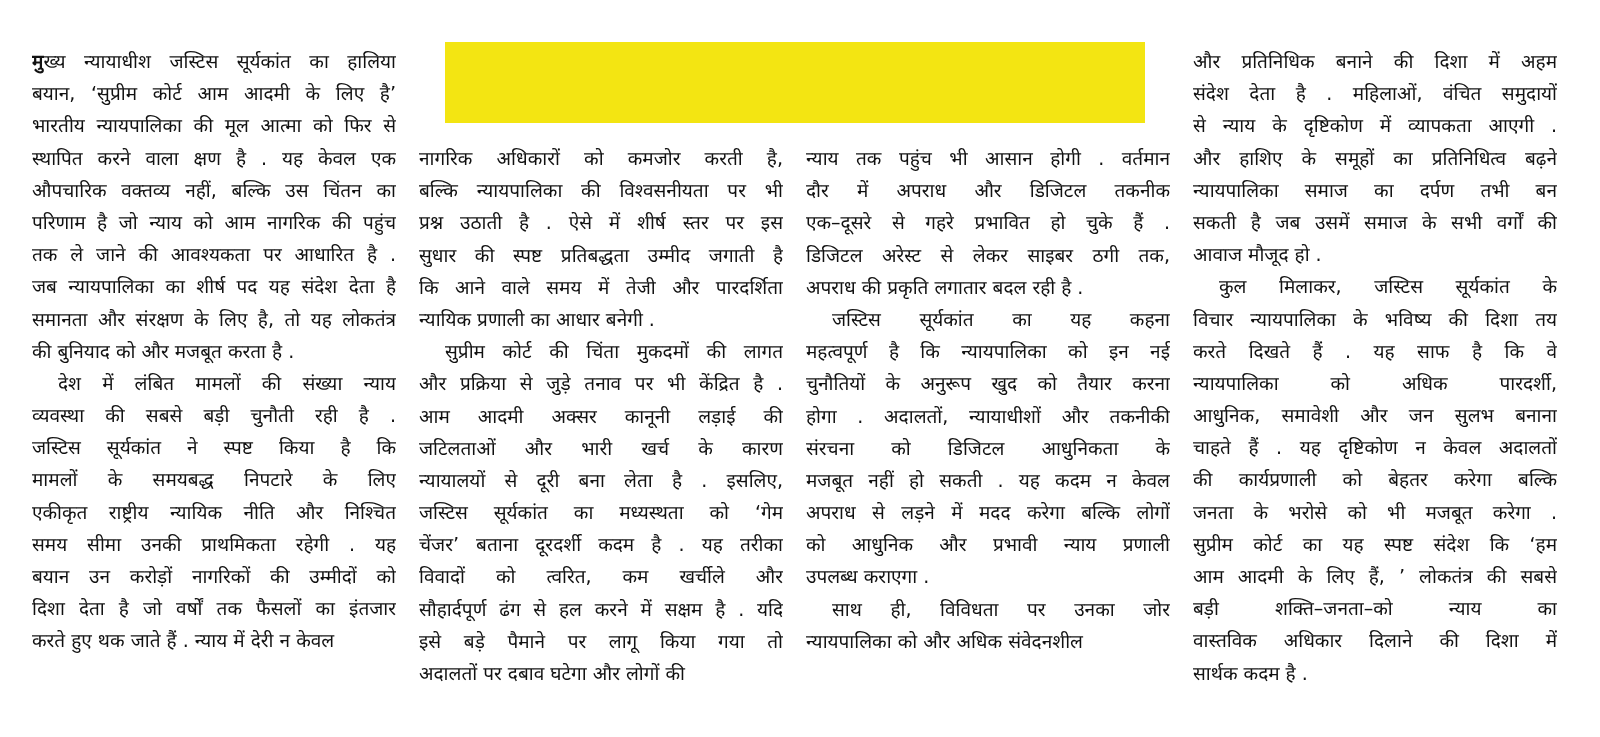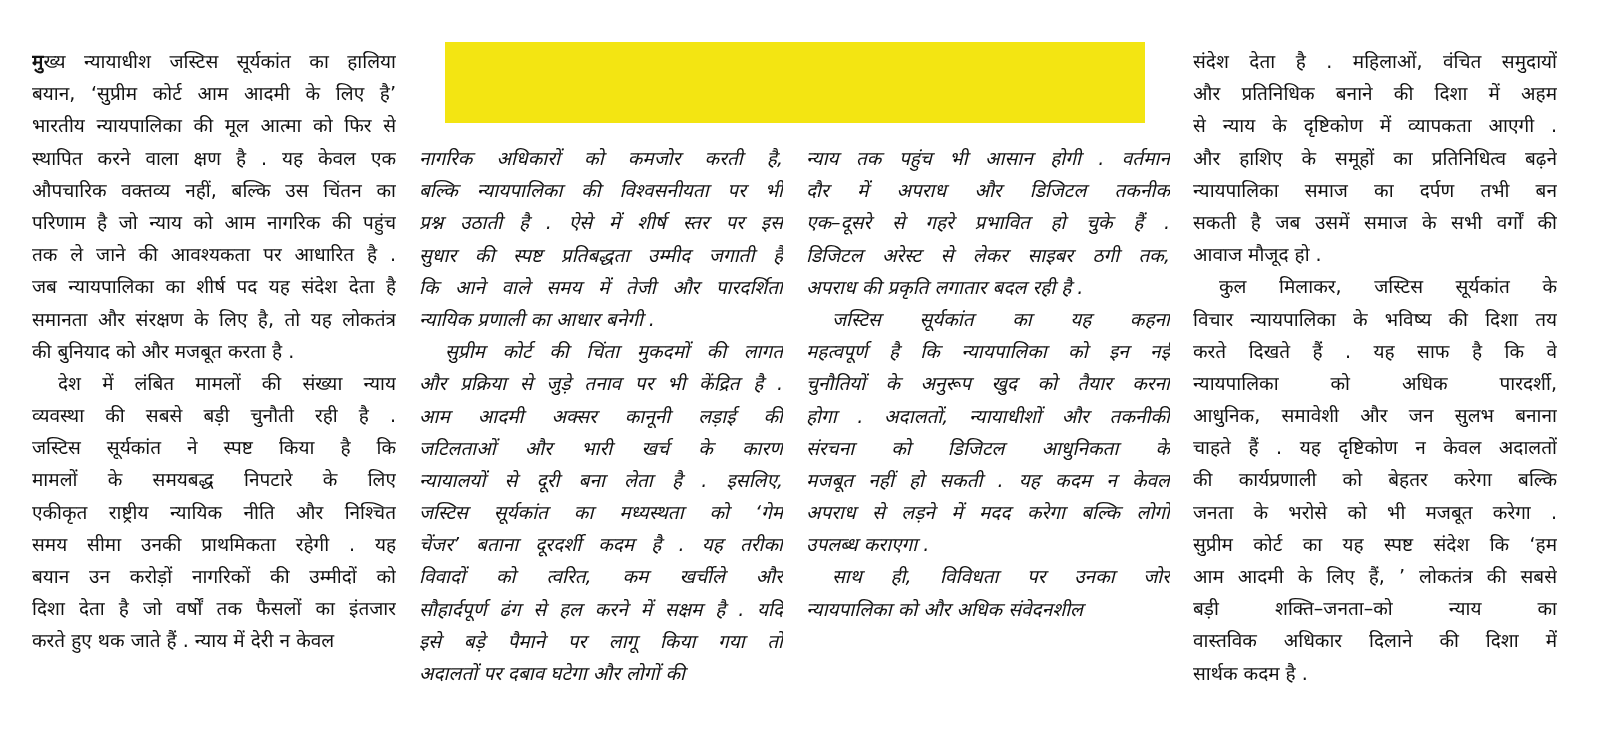--- a/index.html
+++ b/index.html
@@ -26,21 +26,21 @@
   .columns {
     position: absolute;
     left: 32px;
     top: 45px;
     width: 1525px;
     display: grid;
     grid-template-columns: repeat(4, 1fr);
     column-gap: 23px;
   }
   .col { min-width: 0; }
-  .col.offset { padding-top: 97px; font-style: italic; }
+  .col.offset { padding-top: 97px; }
   .line {
     height: 32.2px;
     line-height: 32.2px;
     font-size: 19px;
     text-align: justify;
     text-align-last: justify;
     overflow: hidden;
     white-space: normal;
   }
   .line.end {
@@ -105,27 +105,28 @@
         <div class="line">एक–दूसरे से गहरे प्रभावित हो चुके हैं .</div>
         <div class="line">डिजिटल अरेस्ट से लेकर साइबर ठगी तक,</div>
         <div class="line end">अपराध की प्रकृति लगातार बदल रही है .</div>
         <div class="line indent">जस्टिस सूर्यकांत का यह कहना</div>
         <div class="line">महत्वपूर्ण है कि न्यायपालिका को इन नई</div>
         <div class="line">चुनौतियों के अनुरूप खुद को तैयार करना</div>
         <div class="line">होगा . अदालतों, न्यायाधीशों और तकनीकी</div>
         <div class="line">संरचना को डिजिटल आधुनिकता के</div>
         <div class="line">मजबूत नहीं हो सकती . यह कदम न केवल</div>
         <div class="line">अपराध से लड़ने में मदद करेगा बल्कि लोगों</div>
+        <div class="line">को आधुनिक और प्रभावी न्याय प्रणाली</div>
         <div class="line end">उपलब्ध कराएगा .</div>
         <div class="line indent">साथ ही, विविधता पर उनका जोर</div>
         <div class="line end">न्यायपालिका को और अधिक संवेदनशील</div>
       </div>
     <div class="col">
+        <div class="line">और प्रतिनिधिक बनाने की दिशा में अहम</div>
         <div class="line">संदेश देता है . महिलाओं, वंचित समुदायों</div>
-        <div class="line">और प्रतिनिधिक बनाने की दिशा में अहम</div>
         <div class="line">से न्याय के दृष्टिकोण में व्यापकता आएगी .</div>
         <div class="line">और हाशिए के समूहों का प्रतिनिधित्व बढ़ने</div>
         <div class="line">न्यायपालिका समाज का दर्पण तभी बन</div>
         <div class="line">सकती है जब उसमें समाज के सभी वर्गों की</div>
         <div class="line end">आवाज मौजूद हो .</div>
         <div class="line indent">कुल मिलाकर, जस्टिस सूर्यकांत के</div>
         <div class="line">विचार न्यायपालिका के भविष्य की दिशा तय</div>
         <div class="line">करते दिखते हैं . यह साफ है कि वे</div>
         <div class="line">न्यायपालिका को अधिक पारदर्शी,</div>
         <div class="line">आधुनिक, समावेशी और जन सुलभ बनाना</div>

